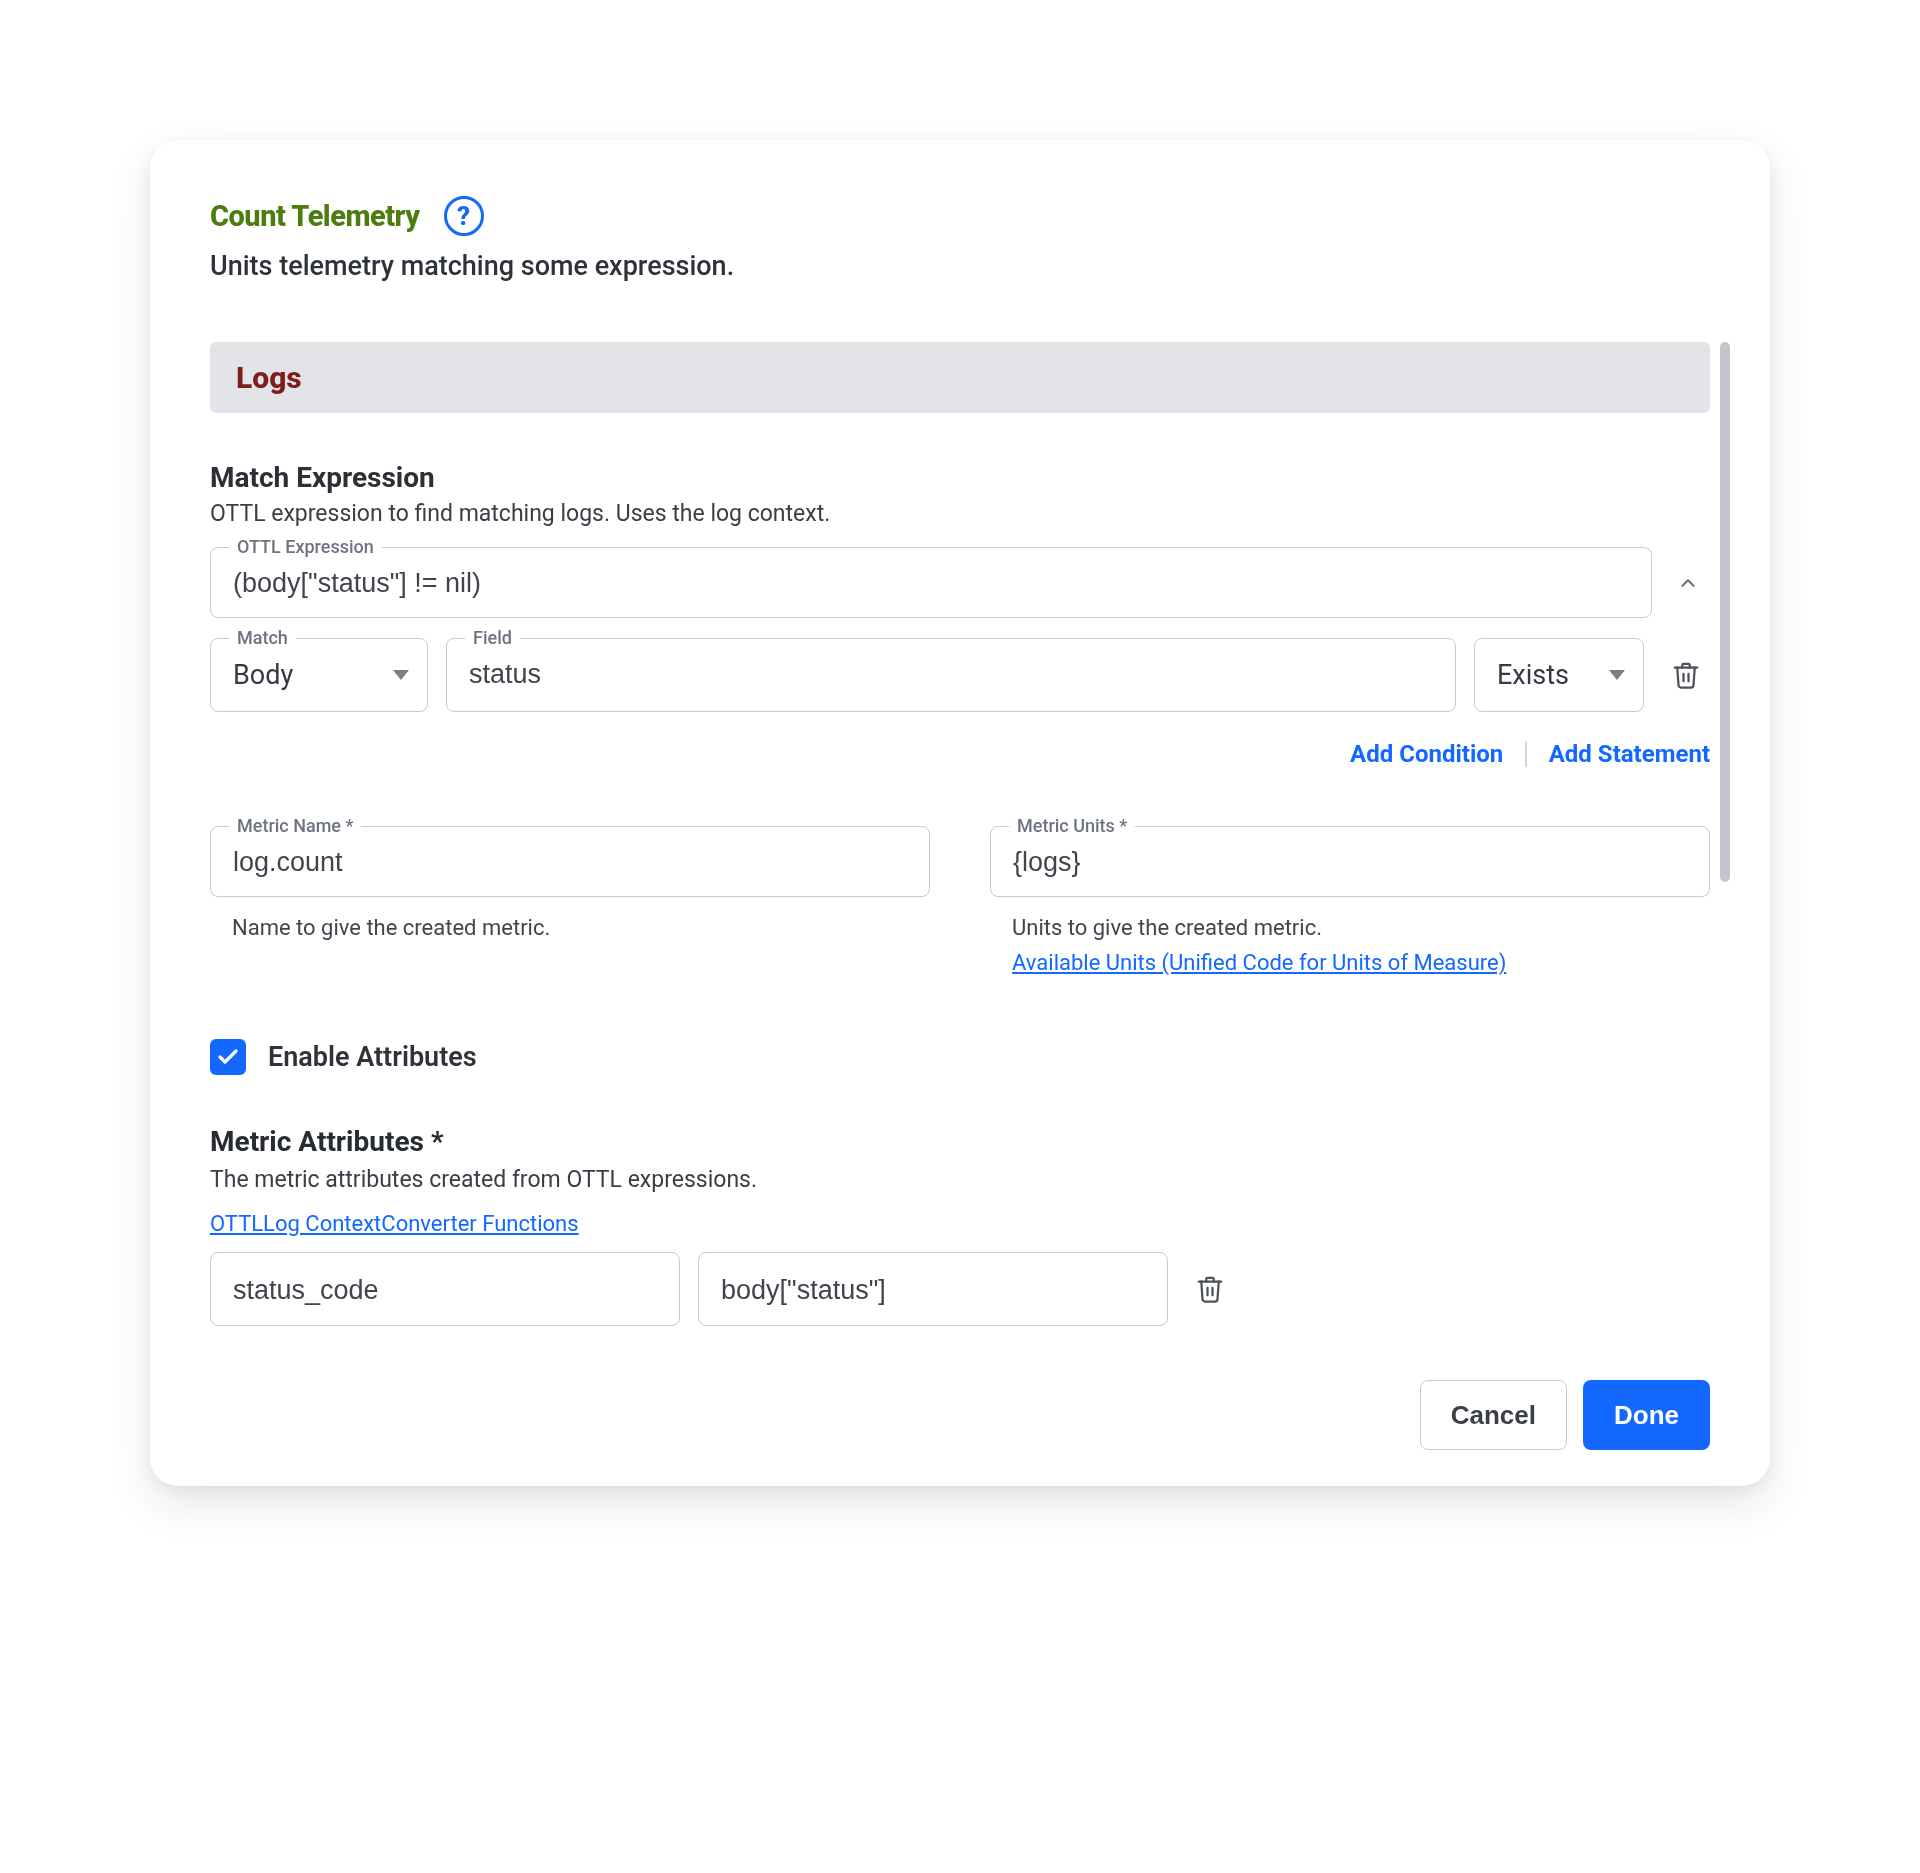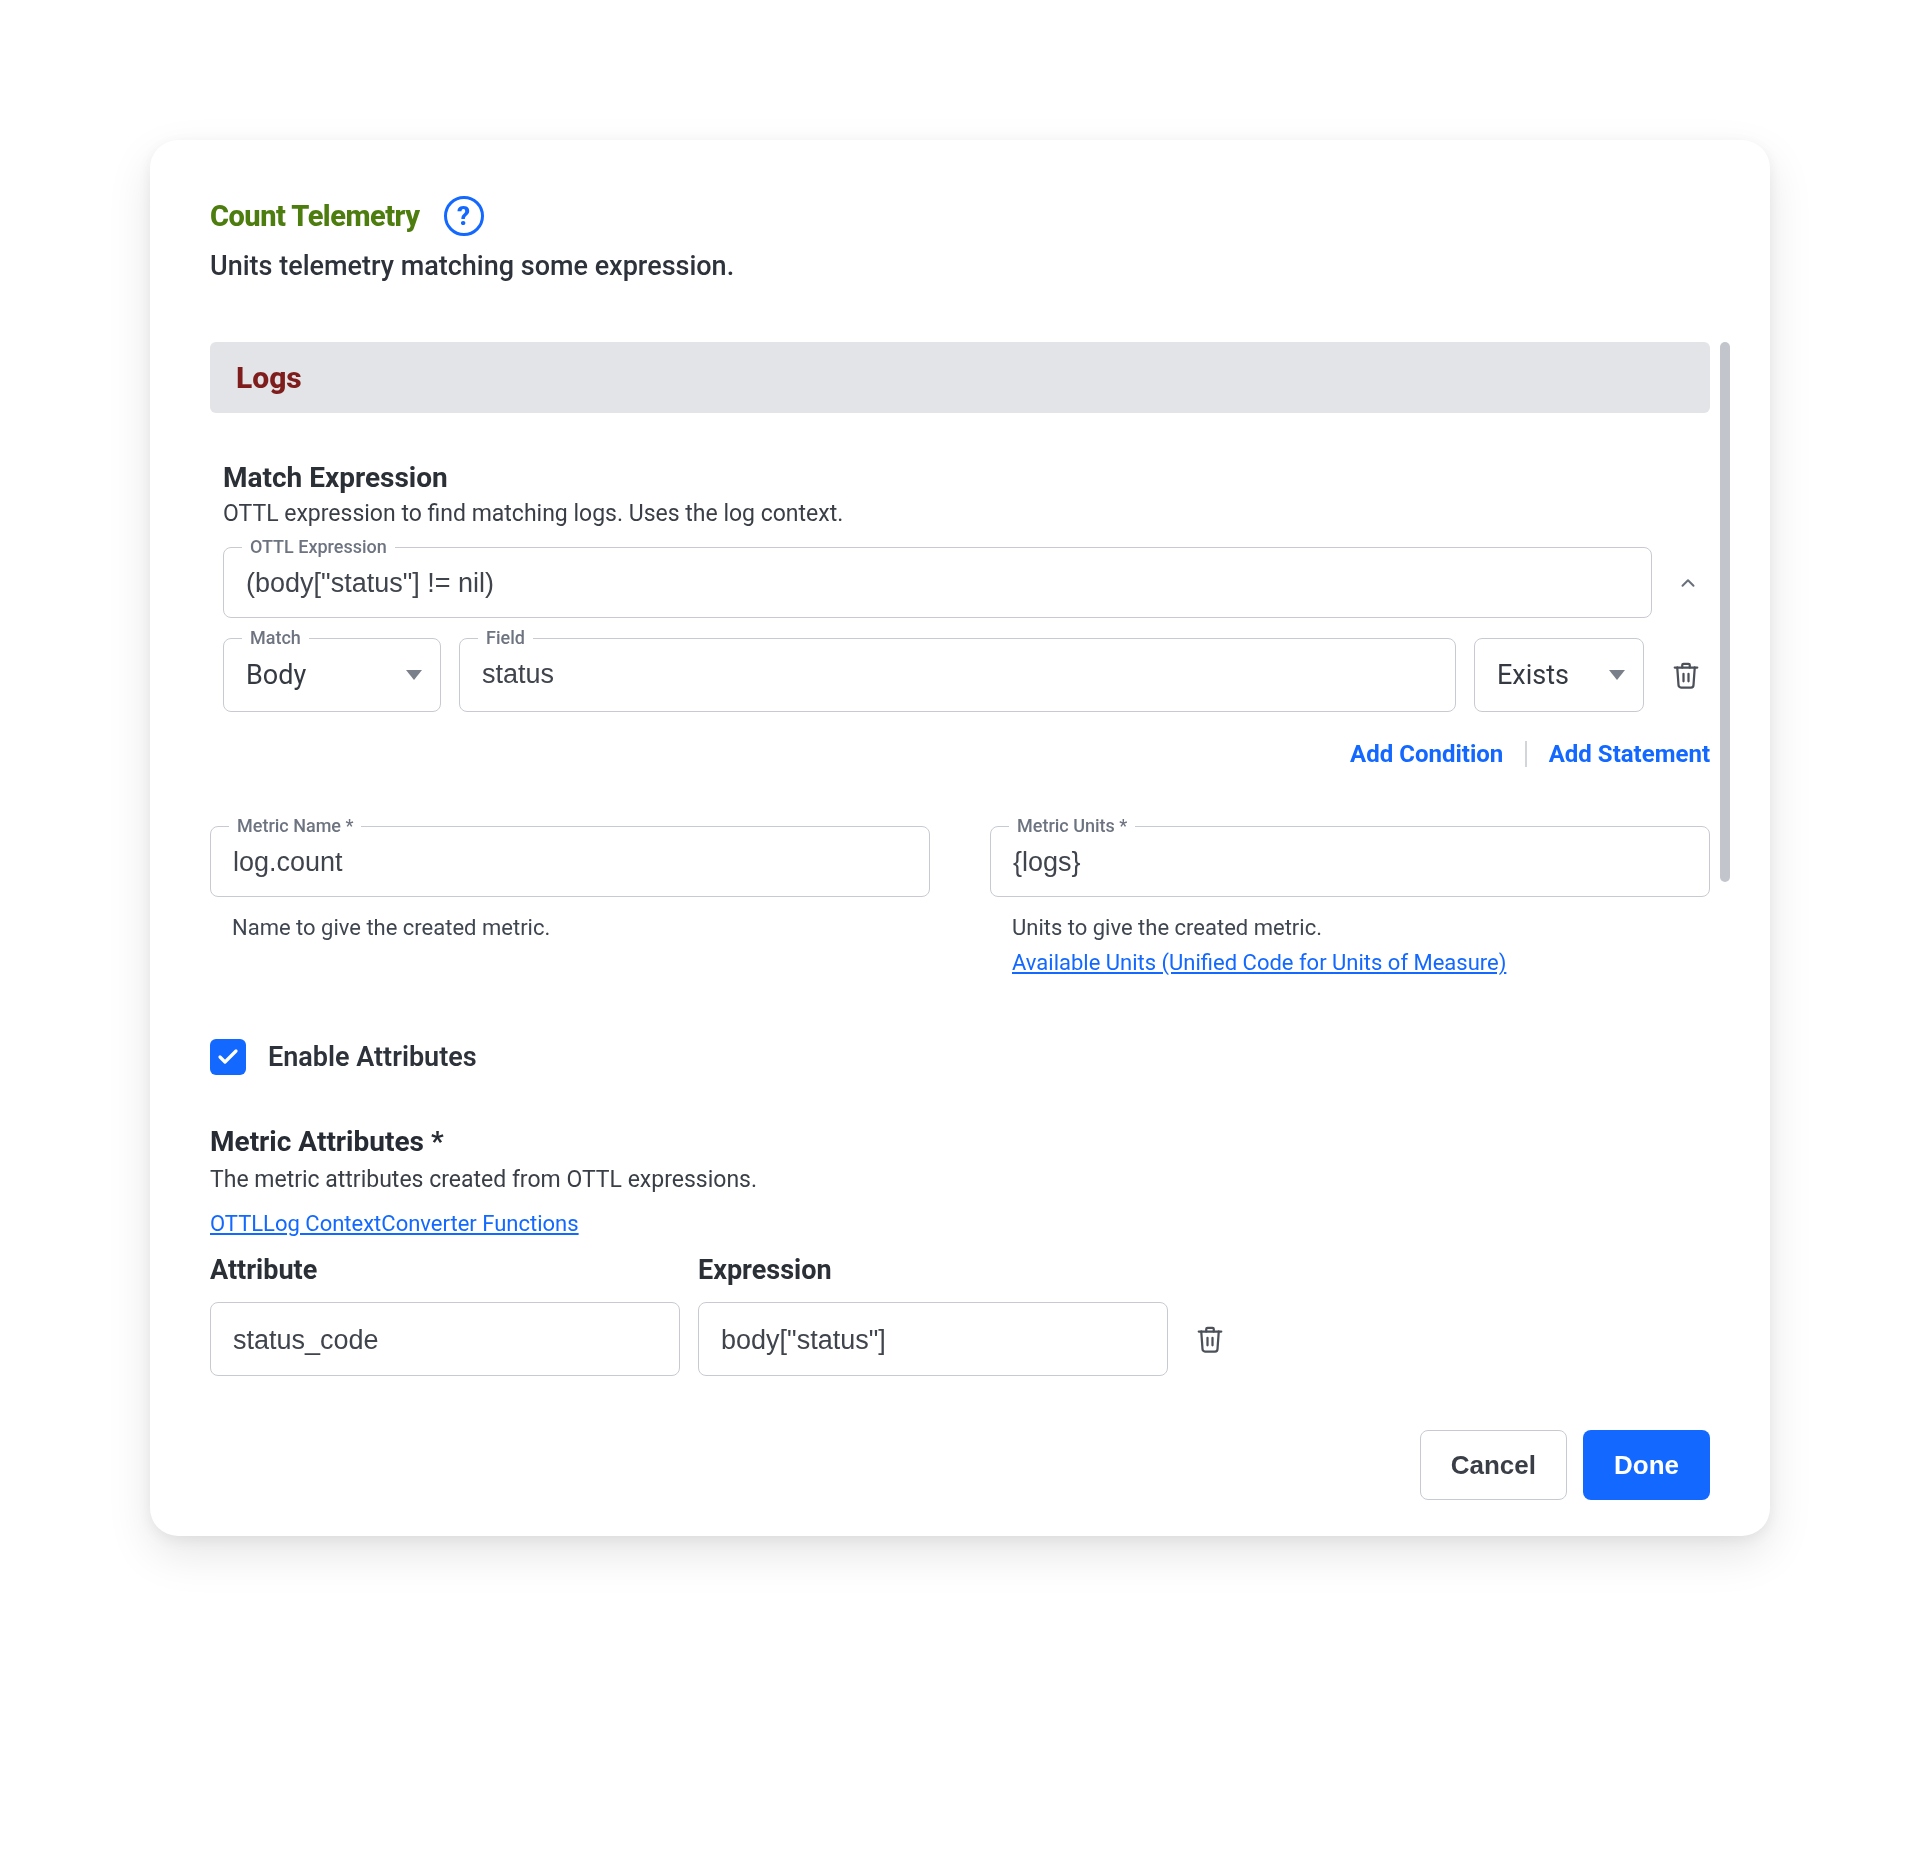--- a/index.html
+++ b/index.html
@@ -66,21 +66,21 @@
 
   .section-bar {
     background: #e2e4e7;
     border-radius: 6px;
     padding: 18px 26px;
     font-size: 30px;
     font-weight: 800;
     color: #7f1d1d;
   }
 
-  .group { margin-top: 48px; margin-left: 13px; }
+  .group { margin-top: 48px; }
   .group h3 {
     font-size: 28px;
     font-weight: 700;
     margin: 0 0 6px 0;
     color: #2b2f36;
   }
   .group .desc {
     font-size: 23px;
     color: #3a3f47;
     margin: 0 0 20px 0;
@@ -348,25 +348,20 @@
             </svg>
         </span>
         <span class="cbx-label">Enable Attributes</span>
       </div>
 
       <div class="attrs-wrap">
         <h3 class="attrs-title">Metric Attributes *</h3>
         <p class="attrs-desc">The metric attributes created from OTTL expressions.</p>
         <a class="link-under small">OTTLLog ContextConverter Functions</a>
 
-        <div class="attrs-head">
-          <div>Attribute</div>
-          <div>Expression</div>
-          <div></div>
-        </div>
 
         <div class="attrs-row">
           <div class="field-outline">
             <input class="field-input" type="text" value="status_code" style="">
           </div>
           <div class="field-outline">
             <input class="field-input" type="text" value="body[&quot;status&quot;]" style="">
           </div>
           <div class="trash">
             <svg viewBox="0 0 24 24" fill="none" stroke="currentColor" stroke-width="1.8" stroke-linecap="round" stroke-linejoin="round">

